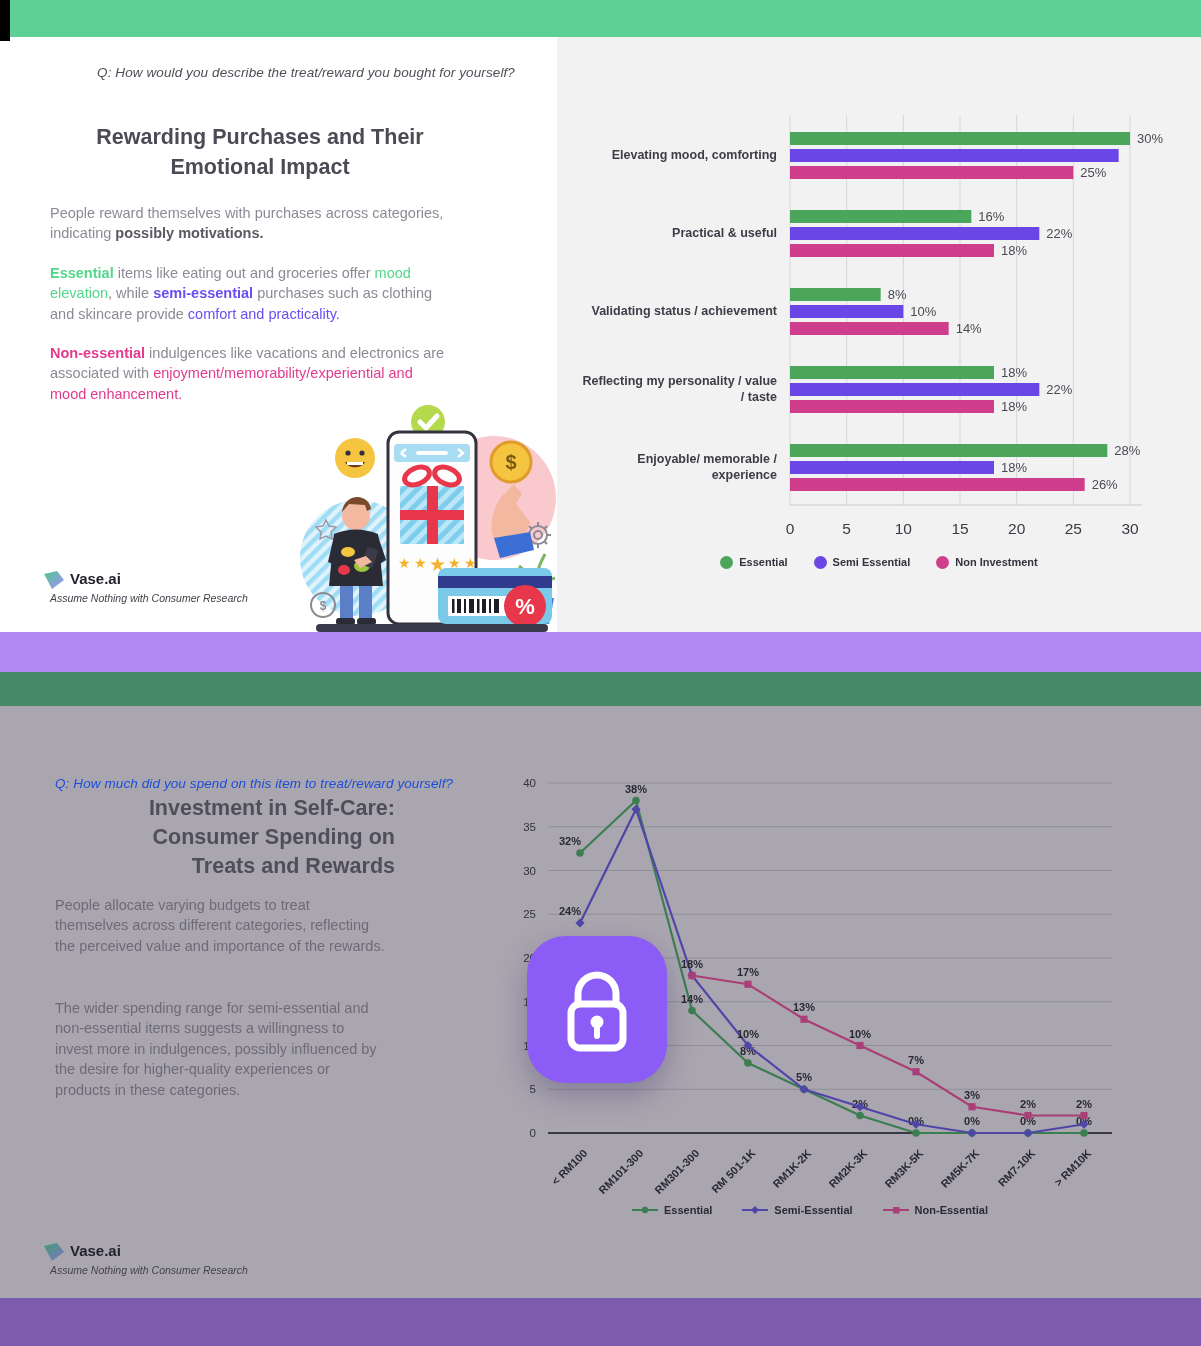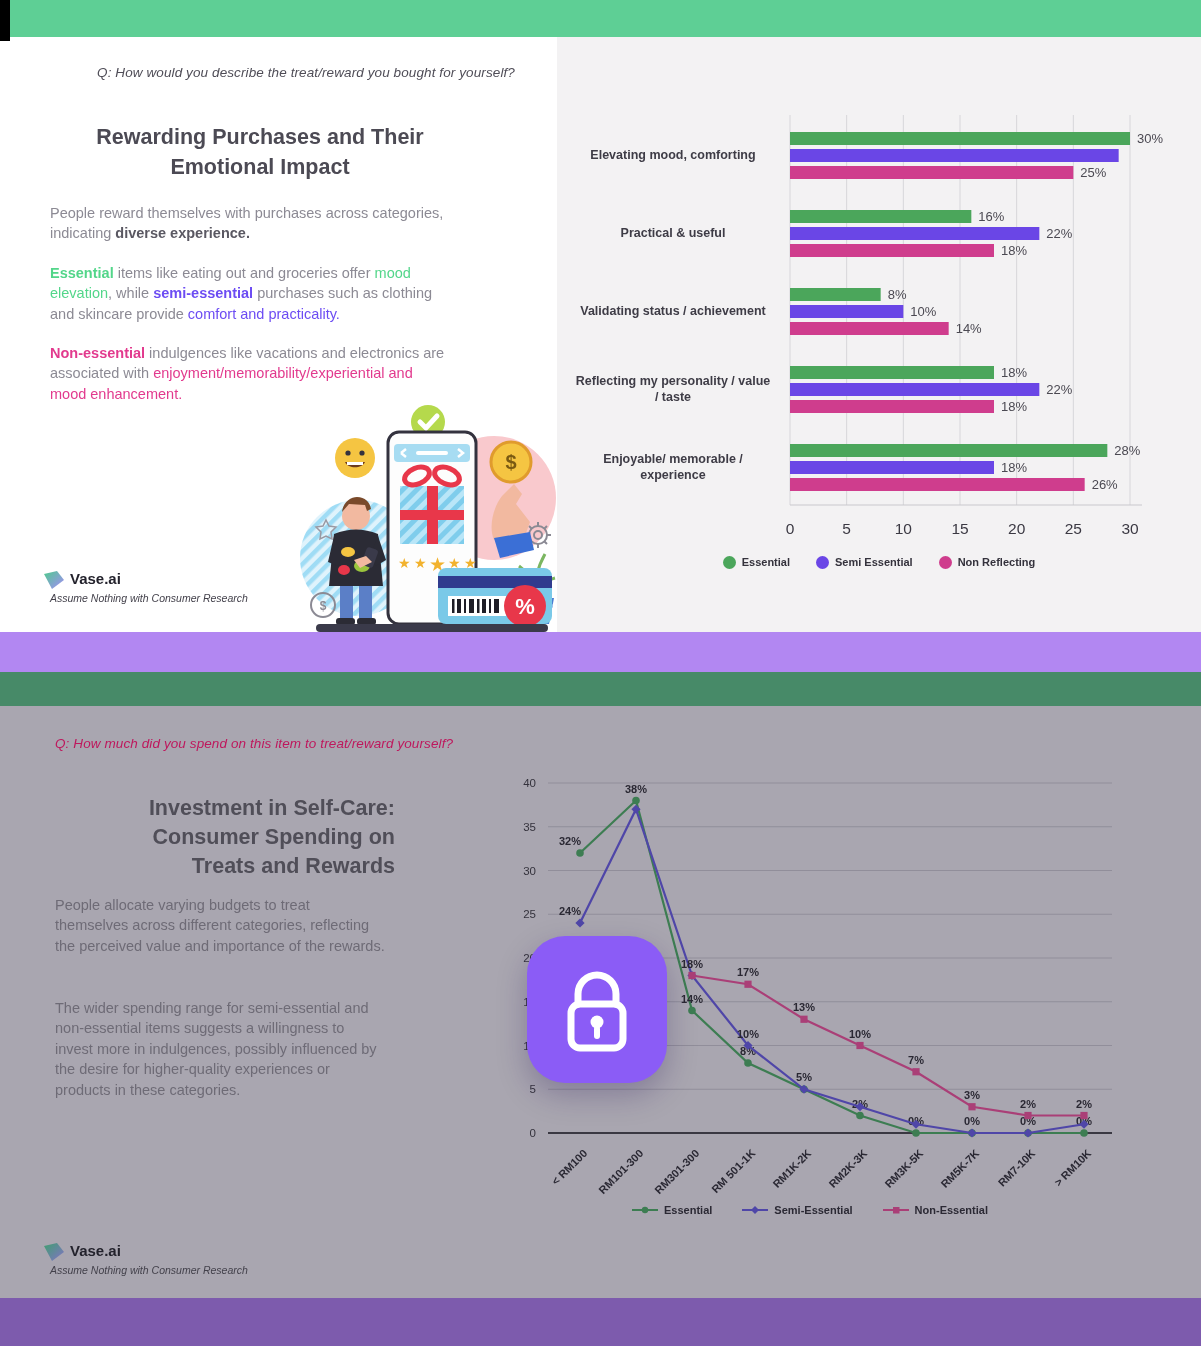--- a/index.html
+++ b/index.html
@@ -27,32 +27,32 @@
   .c-purple{color:var(--accent-purple);}
   .c-pink{color:var(--accent-pink);}
   .c-dark{color:var(--accent-dark);}
   
   .brand{width:240px;height:40px;}
   .brand .bname{position:absolute;left:28px;top:0;font-size:15px;font-weight:800;color:#23222c;}
   .brand .btag{position:absolute;left:8px;top:22px;font-size:10.5px;font-style:italic;color:#43414b;white-space:nowrap;}
   .brand1{left:42px;top:570px;}
   .brand2{left:42px;top:1242px;}
   
-  .bar-cat{position:absolute;right:424px;width:208px;text-align:center;font-size:12.5px;font-weight:700;
+  .bar-cat{position:absolute;right:424px;width:208px;text-align:right;font-size:12.5px;font-weight:700;
            color:#3e3c46;line-height:16px;white-space:pre-line;transform:translateY(-50%);}
   .legend-row{display:flex;justify-content:center;align-items:center;gap:26px;}
   .leg1{left:557px;top:553px;width:644px;height:18px;}
   .leg-item{display:flex;align-items:center;gap:6px;font-size:11px;font-weight:600;color:#34323c;}
   .leg-dot{width:13px;height:13px;border-radius:50%;display:inline-block;}
   
   .band-divider{left:0;top:632px;width:1201px;height:40px;background:var(--divider-purple);}
   
   .s2-bg{left:0;top:672px;width:1201px;height:674px;background:var(--section2-bg);}
   .band-green2{left:0;top:672px;width:1201px;height:34px;background:var(--section2-band-green);}
-  .q2{left:55px;top:722px;width:520px;color:#be185d;}
+  .q2{left:55px;top:762px;width:520px;color:#1d4ed8;}
   .t2{left:55px;top:780px;width:340px;color:#504e58;line-height:29px;font-size:21.5px;text-align:right;}
   .para2{font-size:14.5px;line-height:20.5px;color:#6e6b76;width:330px;}
   .p2a{left:55px;top:880px;}
   .p2b{left:55px;top:983px;}
   .leg2{left:480px;top:1202px;width:660px;height:16px;gap:30px;}
   .leg2 .leg-item{font-size:11px;color:#2b2934;font-weight:600;}
   .footer-band{left:0;top:1298px;width:1201px;height:48px;background:var(--footer-purple);}
   .lock-badge{left:527px;top:936px;width:140px;height:147px;border-radius:38px;background:var(--lock-purple);
               box-shadow:0 12px 30px rgba(40,20,90,.28);display:flex;align-items:center;justify-content:center;z-index:5;}
   svg{display:block;}
@@ -60,21 +60,21 @@
 </head>
 <body>
 
 <div class="abs band-top"></div>
 <div class="abs corner-artifact"></div>
 <div class="abs s1-right-panel"></div>
 
 <p class="abs question q1">Q: How would you describe the treat/reward you bought for yourself?</p>
 <h1 class="abs title t1">Rewarding Purchases and Their
 Emotional Impact</h1>
-<p class="abs para p1a"><span>People reward themselves with purchases across categories, indicating </span><span class="c-dark" style="font-weight: 700;">diverse experience.</span></p>
+<p class="abs para p1a"><span>People reward themselves with purchases across categories, indicating </span><span class="c-dark" style="font-weight: 700;">possibly motivations.</span></p>
 <p class="abs para p1b"><span class="c-green" style="font-weight: 700;">Essential</span><span> items like eating out and groceries offer </span><span class="c-green">mood elevation</span><span>, while </span><span class="c-purple" style="font-weight: 700;">semi-essential</span><span> purchases such as clothing and skincare provide </span><span class="c-purple">comfort and practicality.</span></p>
 <p class="abs para p1c"><span class="c-pink" style="font-weight: 700;">Non-essential</span><span> indulgences like vacations and electronics are associated with </span><span class="c-pink">enjoyment/memorability/experiential and mood enhancement.</span></p>
 
 <svg id="barchart-svg" class="abs" style="left:557px;top:37px;" width="644" height="595" viewBox="0 0 644 595">
     <line x1="233" y1="78" x2="233" y2="468" stroke="#d7d6da" stroke-width="1"></line>
     <text x="233" y="497" font-size="15.5" fill="#3b3943" text-anchor="middle" font-family="&quot;Liberation Sans&quot;,sans-serif" font-weight="400">0</text>
     <line x1="289.6666666666667" y1="78" x2="289.6666666666667" y2="468" stroke="#d7d6da" stroke-width="1"></line>
     <text x="289.6666666666667" y="497" font-size="15.5" fill="#3b3943" text-anchor="middle" font-family="&quot;Liberation Sans&quot;,sans-serif" font-weight="400">5</text>
     <line x1="346.33333333333337" y1="78" x2="346.33333333333337" y2="468" stroke="#d7d6da" stroke-width="1"></line>
     <text x="346.33333333333337" y="497" font-size="15.5" fill="#3b3943" text-anchor="middle" font-family="&quot;Liberation Sans&quot;,sans-serif" font-weight="400">10</text>
@@ -130,21 +130,21 @@
     <span class="leg-item">
       <span class="leg-dot" style="background: rgb(75, 166, 91);"></span>
       <span>Essential</span>
     </span>
     <span class="leg-item">
       <span class="leg-dot" style="background: rgb(106, 70, 230);"></span>
       <span>Semi Essential</span>
     </span>
     <span class="leg-item">
       <span class="leg-dot" style="background: rgb(207, 61, 141);"></span>
-      <span>Non Reflecting</span>
+      <span>Non Investment</span>
     </span>
   </div>
 
 <svg class="abs" style="left:298px;top:400px;" width="262" height="232" viewBox="0 0 262 232">
   <defs>
     <pattern id="bstripe" width="9" height="9" patternUnits="userSpaceOnUse" patternTransform="rotate(45)">
       <rect width="9" height="9" fill="#dff3fc"></rect>
         <rect width="4.5" height="9" fill="#9fdcf5"></rect>
     </pattern>
     <pattern id="gstripe" width="10" height="10" patternUnits="userSpaceOnUse" patternTransform="rotate(45)">

